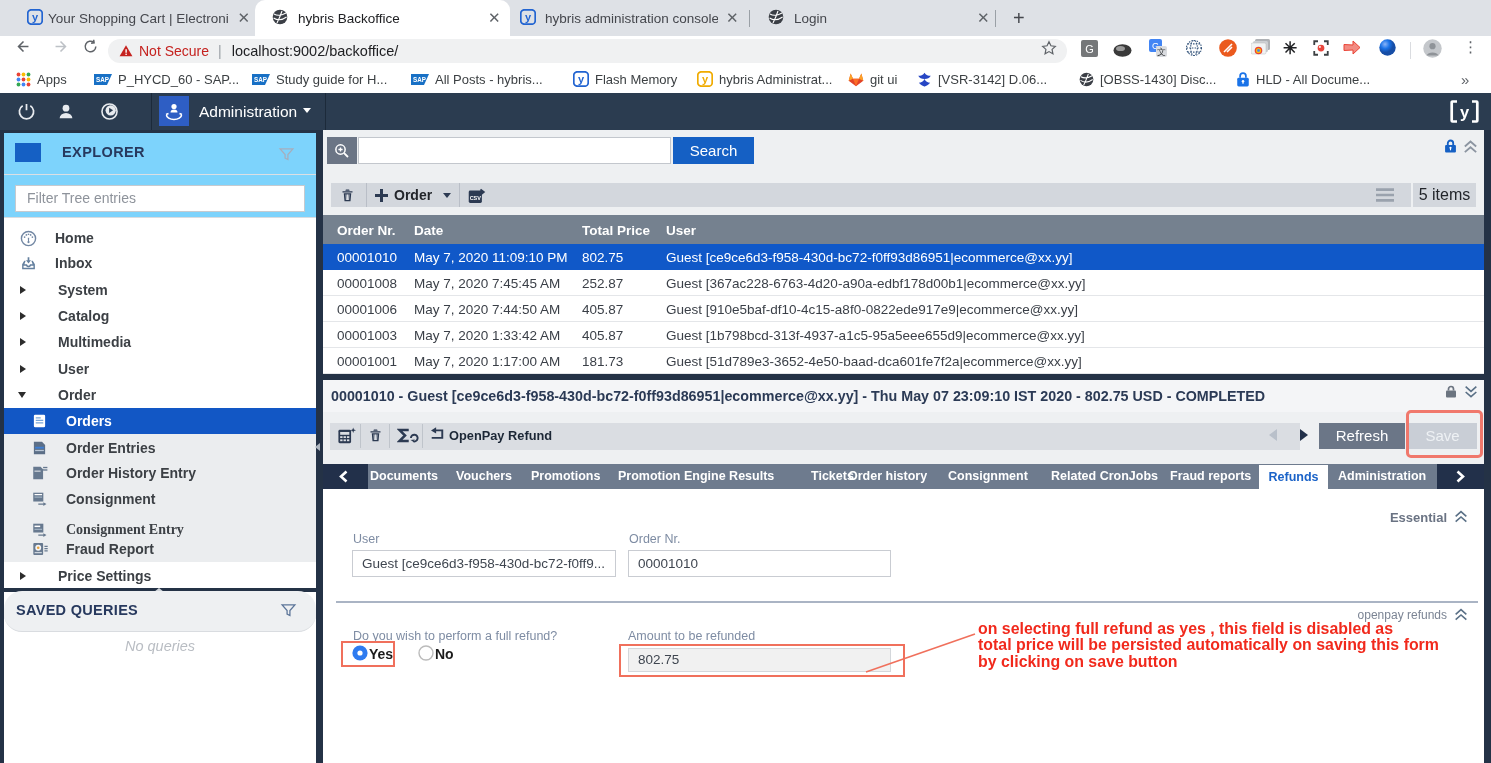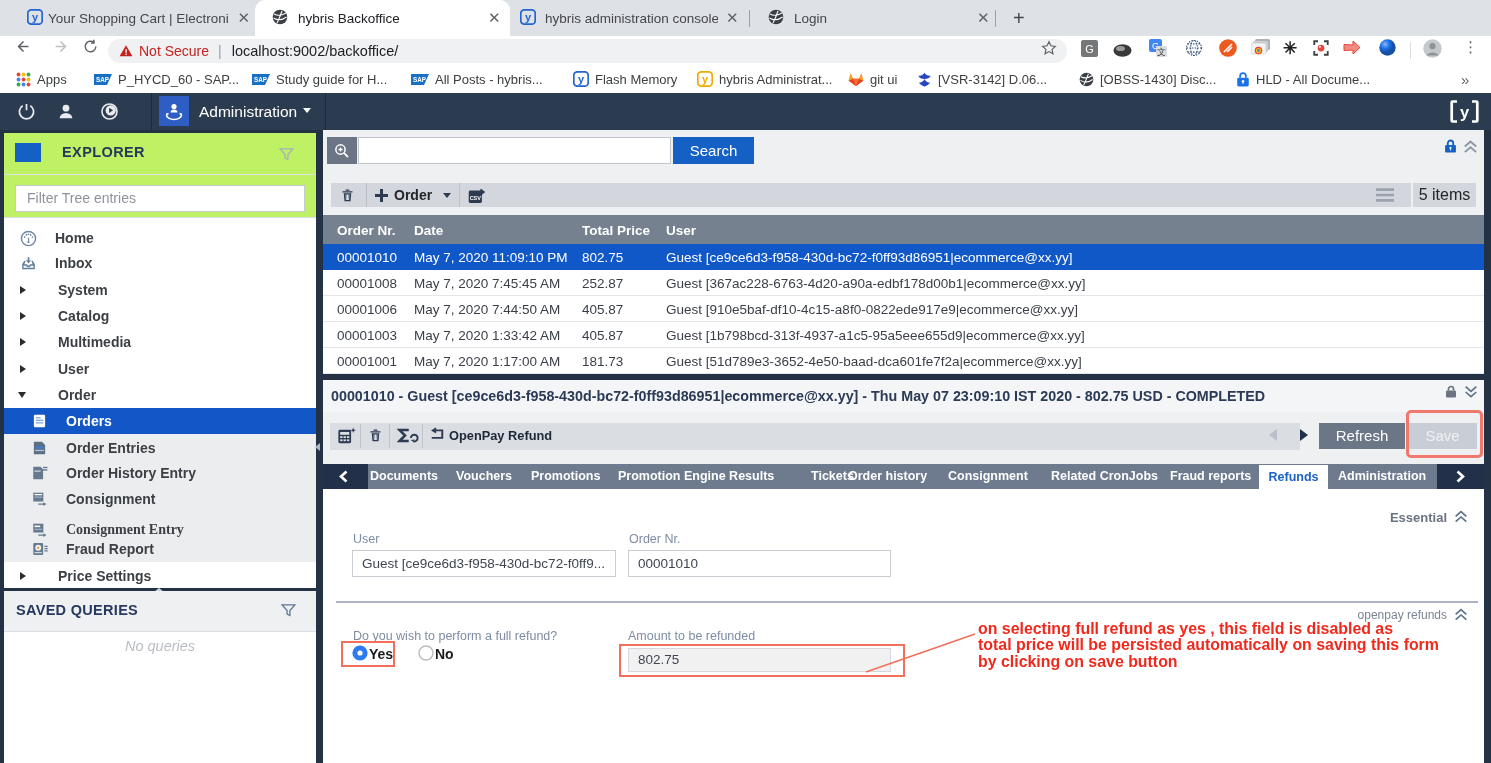--- a/index.html
+++ b/index.html
@@ -22,27 +22,27 @@
   .bm { position:absolute; top:0; height:28px; display:flex; align-items:center; color:#3c4043; font-size:13px; white-space:nowrap; }
   .bm .bi { margin-right:6px; display:inline-flex; }
 
   
   #appbar { position:absolute; left:0; top:93px; width:1491px; height:37px; background:#2b3c50; }
   .abardiv { position:absolute; top:0; width:1px; height:37px; background:#1c2a3a; }
 
   
   #sidebar { position:absolute; left:0; top:130px; width:323px; height:633px; background:#243246; }
   #sidein { position:absolute; left:4px; top:3px; width:312px; height:630px; background:#fff; }
-  #exphead { position:absolute; left:0; top:0; width:312px; height:88px; background:#bef264; border-bottom:1px solid #d9dce0; }
+  #exphead { position:absolute; left:0; top:0; width:312px; height:88px; background:#7dd3fc; border-bottom:1px solid #d9dce0; }
   #exphead .hr1 { position:absolute; left:0; top:41px; width:312px; height:1px; background:#dcdfe3; }
   #treefilter { position:absolute; left:11px; top:52px; width:290px; height:27px; background:#fff; border:1px solid #c6cacf; color:#8e939b; font-size:14px; line-height:25px; padding-left:11px; }
   .titem { position:absolute; left:0; width:312px; height:26px; display:flex; align-items:center; color:#3c4045; font-size:14px; font-weight:bold;padding-left:12px; }
   .caret-r { width:0; height:0; border-left:6px solid #2c2c2c; border-top:4.5px solid transparent; border-bottom:4.5px solid transparent; position:absolute; left:16px; }
   .caret-d { width:0; height:0; border-top:6px solid #2c2c2c; border-left:4.5px solid transparent; border-right:4.5px solid transparent; position:absolute; left:14px; }
-  #savedhd { position:absolute; left:0; top:458px; width:312px; height:41px; background:#eef0f2; border-bottom:1px solid #d9dce0; }
+  #savedhd { position:absolute; left:0; top:458px; width:312px; height:41px; background:#eef0f2; border-bottom:1px solid #d9dce0;border-radius:18px; }
 
   
   #main { position:absolute; left:323px; top:130px; width:1168px; height:633px; background:#eef0f2; }
   #mainin { position:absolute; left:0px; top:3px; width:1161px; height:630px; background:#eef0f2; }
   #rborder { position:absolute; left:1161px; top:0px; width:7px; height:633px; background:#243246; }
 
   
   #srow { position:absolute; left:0; top:0; width:1161px; height:44px; background:#eef0f2; }
   #sbtn { position:absolute; left:4px; top:4px; width:30px; height:27px; background:#6b7585; }
   #sinput { position:absolute; left:35px; top:4px; width:313px; height:27px; background:#fff; border:1px solid #c3c7cd; }

